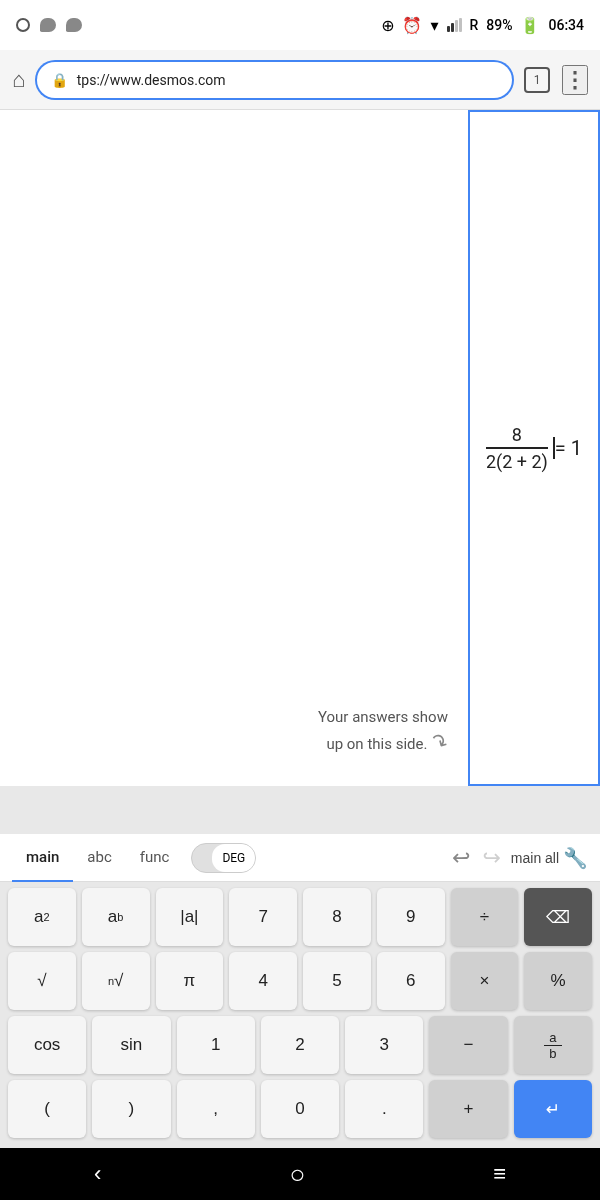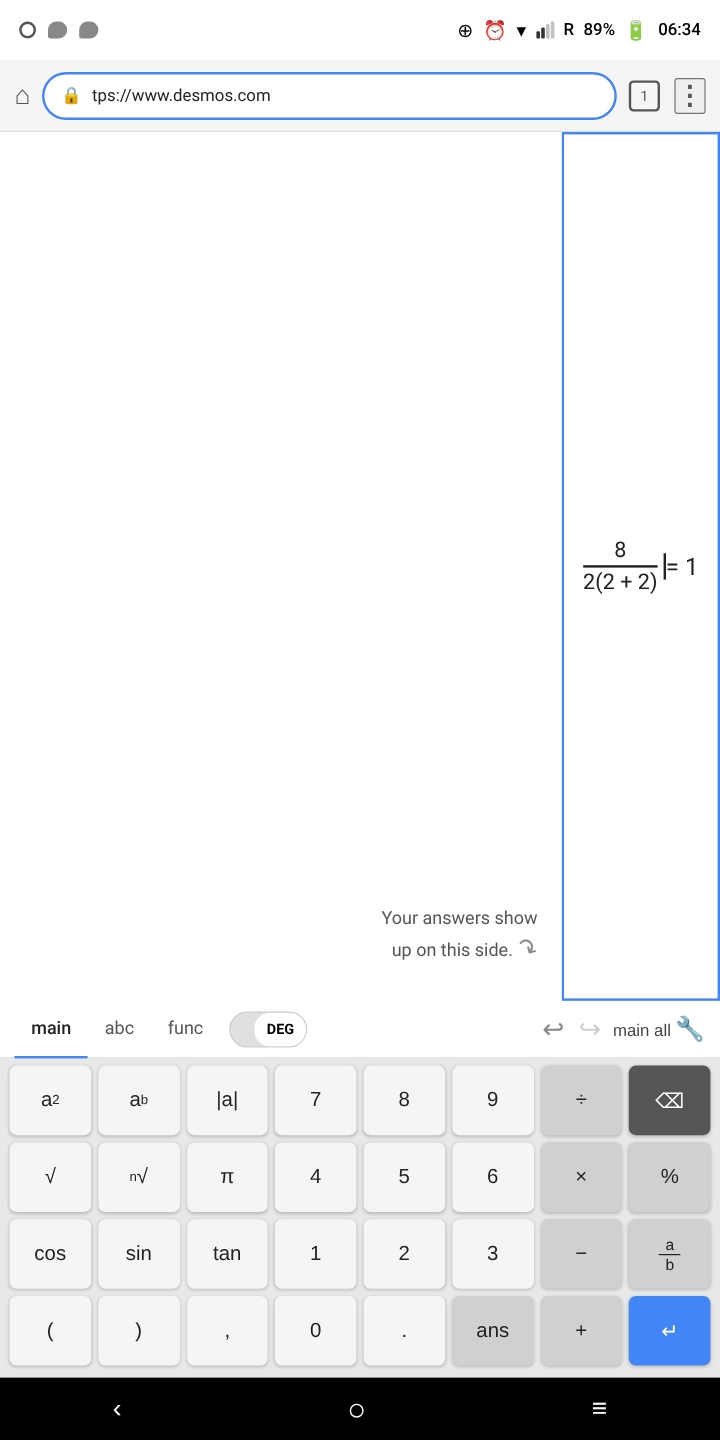--- a/index.html
+++ b/index.html
@@ -175,20 +175,21 @@
     }
 
     .keyboard-tabs {
       display: flex;
       align-items: center;
       background: #fff;
       padding: 0 12px;
       height: 48px;
       border-bottom: 1px solid #ddd;
       gap: 0;
+      margin-top: 48px;
     }
     .kb-tab {
       padding: 0 14px;
       height: 48px;
       display: flex;
       align-items: center;
       font-size: 15px;
       color: #555;
       cursor: pointer;
       border-bottom: 2px solid transparent;
@@ -212,21 +213,20 @@
     .deg-side {
       padding: 0 10px;
       font-size: 12px;
       height: 100%;
       display: flex;
       align-items: center;
     }
     .deg-side.active-deg {
       background: #fff;
       border-radius: 13px;
-      font-weight: bold;
     }
     .history-btn {
       font-size: 22px;
       color: #888;
       cursor: pointer;
       background: none;
       border: none;
       padding: 0 6px;
     }
     .history-btn.faded {
@@ -424,41 +424,39 @@
       <button class="kb-key">4</button>
       <button class="kb-key">5</button>
       <button class="kb-key">6</button>
       <button class="kb-key gray">×</button>
       <button class="kb-key gray">%</button>
     </div>
 
     <div class="kb-row">
       <button class="kb-key">cos</button>
       <button class="kb-key">sin</button>
-      <button class="kb-key">tan</button>
       <button class="kb-key">1</button>
       <button class="kb-key">2</button>
       <button class="kb-key">3</button>
       <button class="kb-key gray">−</button>
       <button class="kb-key gray">
         <span class="sub-frac">
           <span>a</span>
           <span class="sub-frac-line"></span>
           <span>b</span>
         </span>
       </button>
     </div>
 
     <div class="kb-row">
       <button class="kb-key">(</button>
       <button class="kb-key">)</button>
       <button class="kb-key">,</button>
       <button class="kb-key">0</button>
       <button class="kb-key">.</button>
-      <button class="kb-key gray">ans</button>
       <button class="kb-key gray">+</button>
       <button class="kb-key blue">↵</button>
     </div>
 
   </div>
 </div>
 
 <div class="nav-bar">
   <button class="nav-btn">‹</button>
   <button class="nav-btn" style="font-size:26px;">○</button>

